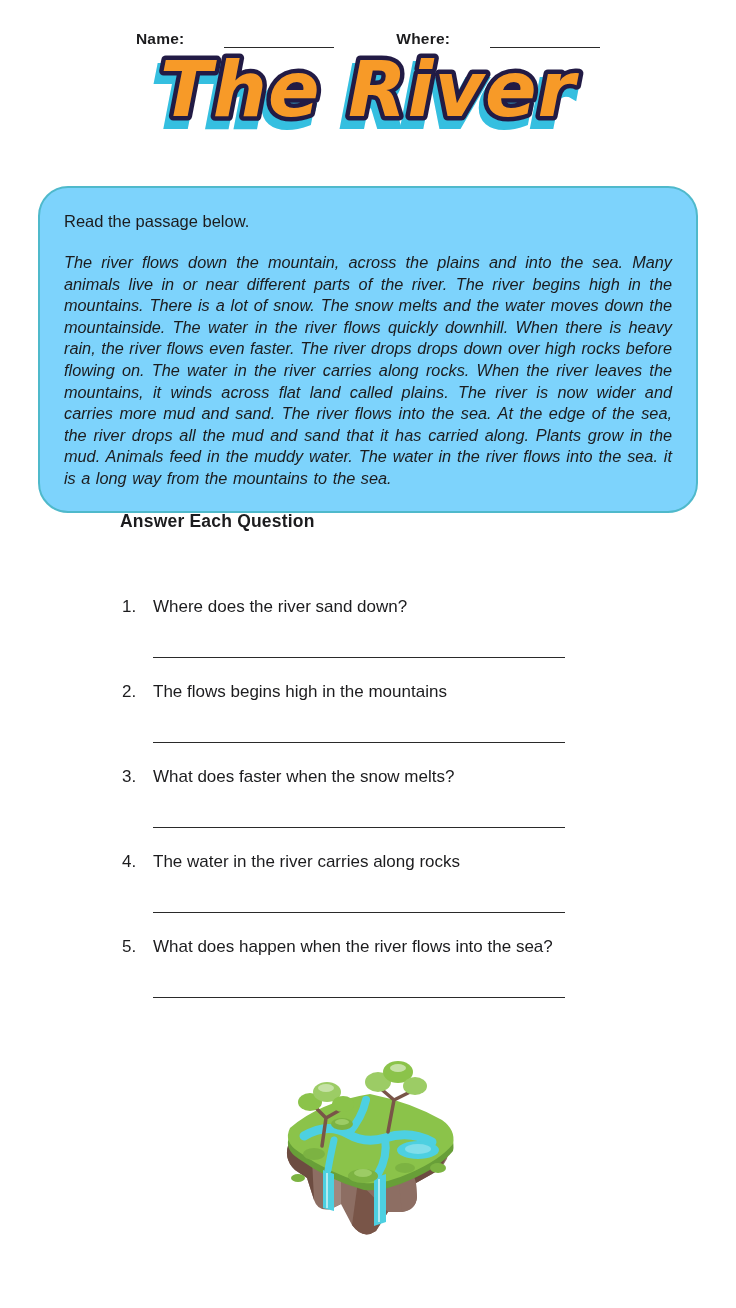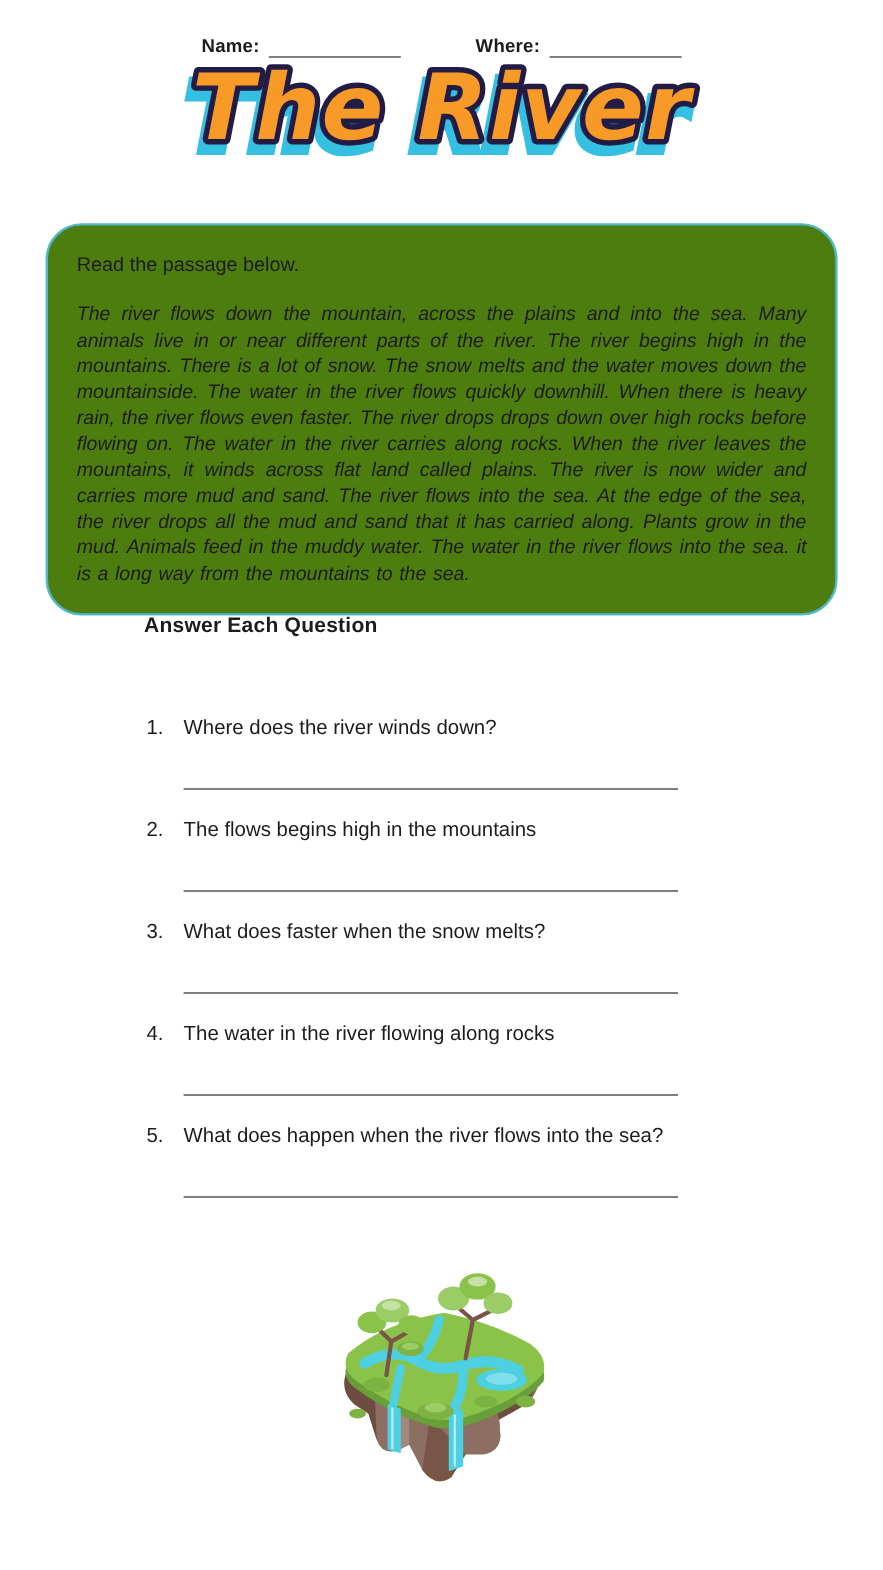--- a/index.html
+++ b/index.html
@@ -10,41 +10,41 @@
     color:#1c1c1e;
   }
   .page { position:relative; width:736px; height:1308px; background:#fff; overflow:hidden; }
 
   
   .header-row {
     position:absolute; top:30px; left:0; width:100%;
     display:flex; justify-content:center; gap:62px;
     font-size:15.5px; font-weight:bold; letter-spacing:.2px;
   }
-  .field-group { display:flex; align-items:flex-end; }
+  .field-group { display:flex; align-items:flex-end;gap:32px; }
   .blank-line {
     display:inline-block; width:110px; height:16px;
     border-bottom:1.6px solid #2a2a2a; margin-left:8px;
   }
 
   
   .title-wrap { position:absolute; top:50px; left:0; width:100%; text-align:center; }
   .title-svg text {
     font-family:"DejaVu Sans", sans-serif;
     font-weight:bold; font-style:italic;
     font-size:76px; letter-spacing:1px;
   }
   .title-shadow { fill:#35bfe0; stroke:#35bfe0; stroke-width:10; paint-order:stroke; }
   .title-main   { fill:#f79a28; stroke:#221b45; stroke-width:9;  paint-order:stroke; stroke-linejoin:round; }
 
   
   .passage-box {
     position:absolute; top:186px; left:38px; width:660px; height:327px;
     border:2px solid #4fb9cb; border-radius:30px;
-    padding:24px 24px 18px 24px; background:#4d7c0f;
+    padding:24px 24px 18px 24px; background:#7dd3fc;
   }
   .passage-instruction { font-size:16.5px; margin-bottom:21px; }
   .passage-body {
     font-size:16.3px; line-height:21.6px; text-align:justify;
     word-spacing:1px;
     font-style:italic;
   }
 
   
   .qa-heading {
@@ -89,21 +89,21 @@
   <div class="passage-box">
     <p class="passage-instruction">Read the passage below.</p>
     <p class="passage-body">The river flows down the mountain, across the plains and into the sea. Many animals live in or near different parts of the river. The river begins high in the mountains. There is a lot of snow. The snow melts and the water moves down the mountainside. The water in the river flows quickly downhill. When there is heavy rain, the river flows even faster. The river drops drops down over high rocks before flowing on. The water in the river carries along rocks. When the river leaves the mountains, it winds across flat land called plains. The river is now wider and carries more mud and sand. The river flows into the sea. At the edge of the sea, the river drops all the mud and sand that it has carried along. Plants grow in the mud. Animals feed in the muddy water. The water in the river flows into the sea. it is a long way from the mountains to the sea.</p>
   </div>
 
   <h2 class="qa-heading">Answer Each Question</h2>
 
   <div class="question-block q1">
     <div class="question-row">
       <span class="q-number">1.</span>
-      <span class="q-text">Where does the river winds down?</span>
+      <span class="q-text">Where does the river sand down?</span>
     </div>
     <div class="answer-line"></div>
   </div>
 
   <div class="question-block q2">
     <div class="question-row">
       <span class="q-number">2.</span>
       <span class="q-text">The flows begins high in the mountains</span>
     </div>
     <div class="answer-line"></div>
@@ -113,21 +113,21 @@
     <div class="question-row">
       <span class="q-number">3.</span>
       <span class="q-text">What does faster when the snow melts?</span>
     </div>
     <div class="answer-line"></div>
   </div>
 
   <div class="question-block q4">
     <div class="question-row">
       <span class="q-number">4.</span>
-      <span class="q-text">The water in the river flowing along rocks</span>
+      <span class="q-text">The water in the river carries along rocks</span>
     </div>
     <div class="answer-line"></div>
   </div>
 
   <div class="question-block q5">
     <div class="question-row">
       <span class="q-number">5.</span>
       <span class="q-text">What does happen when the river flows into the sea?</span>
     </div>
     <div class="answer-line"></div>

